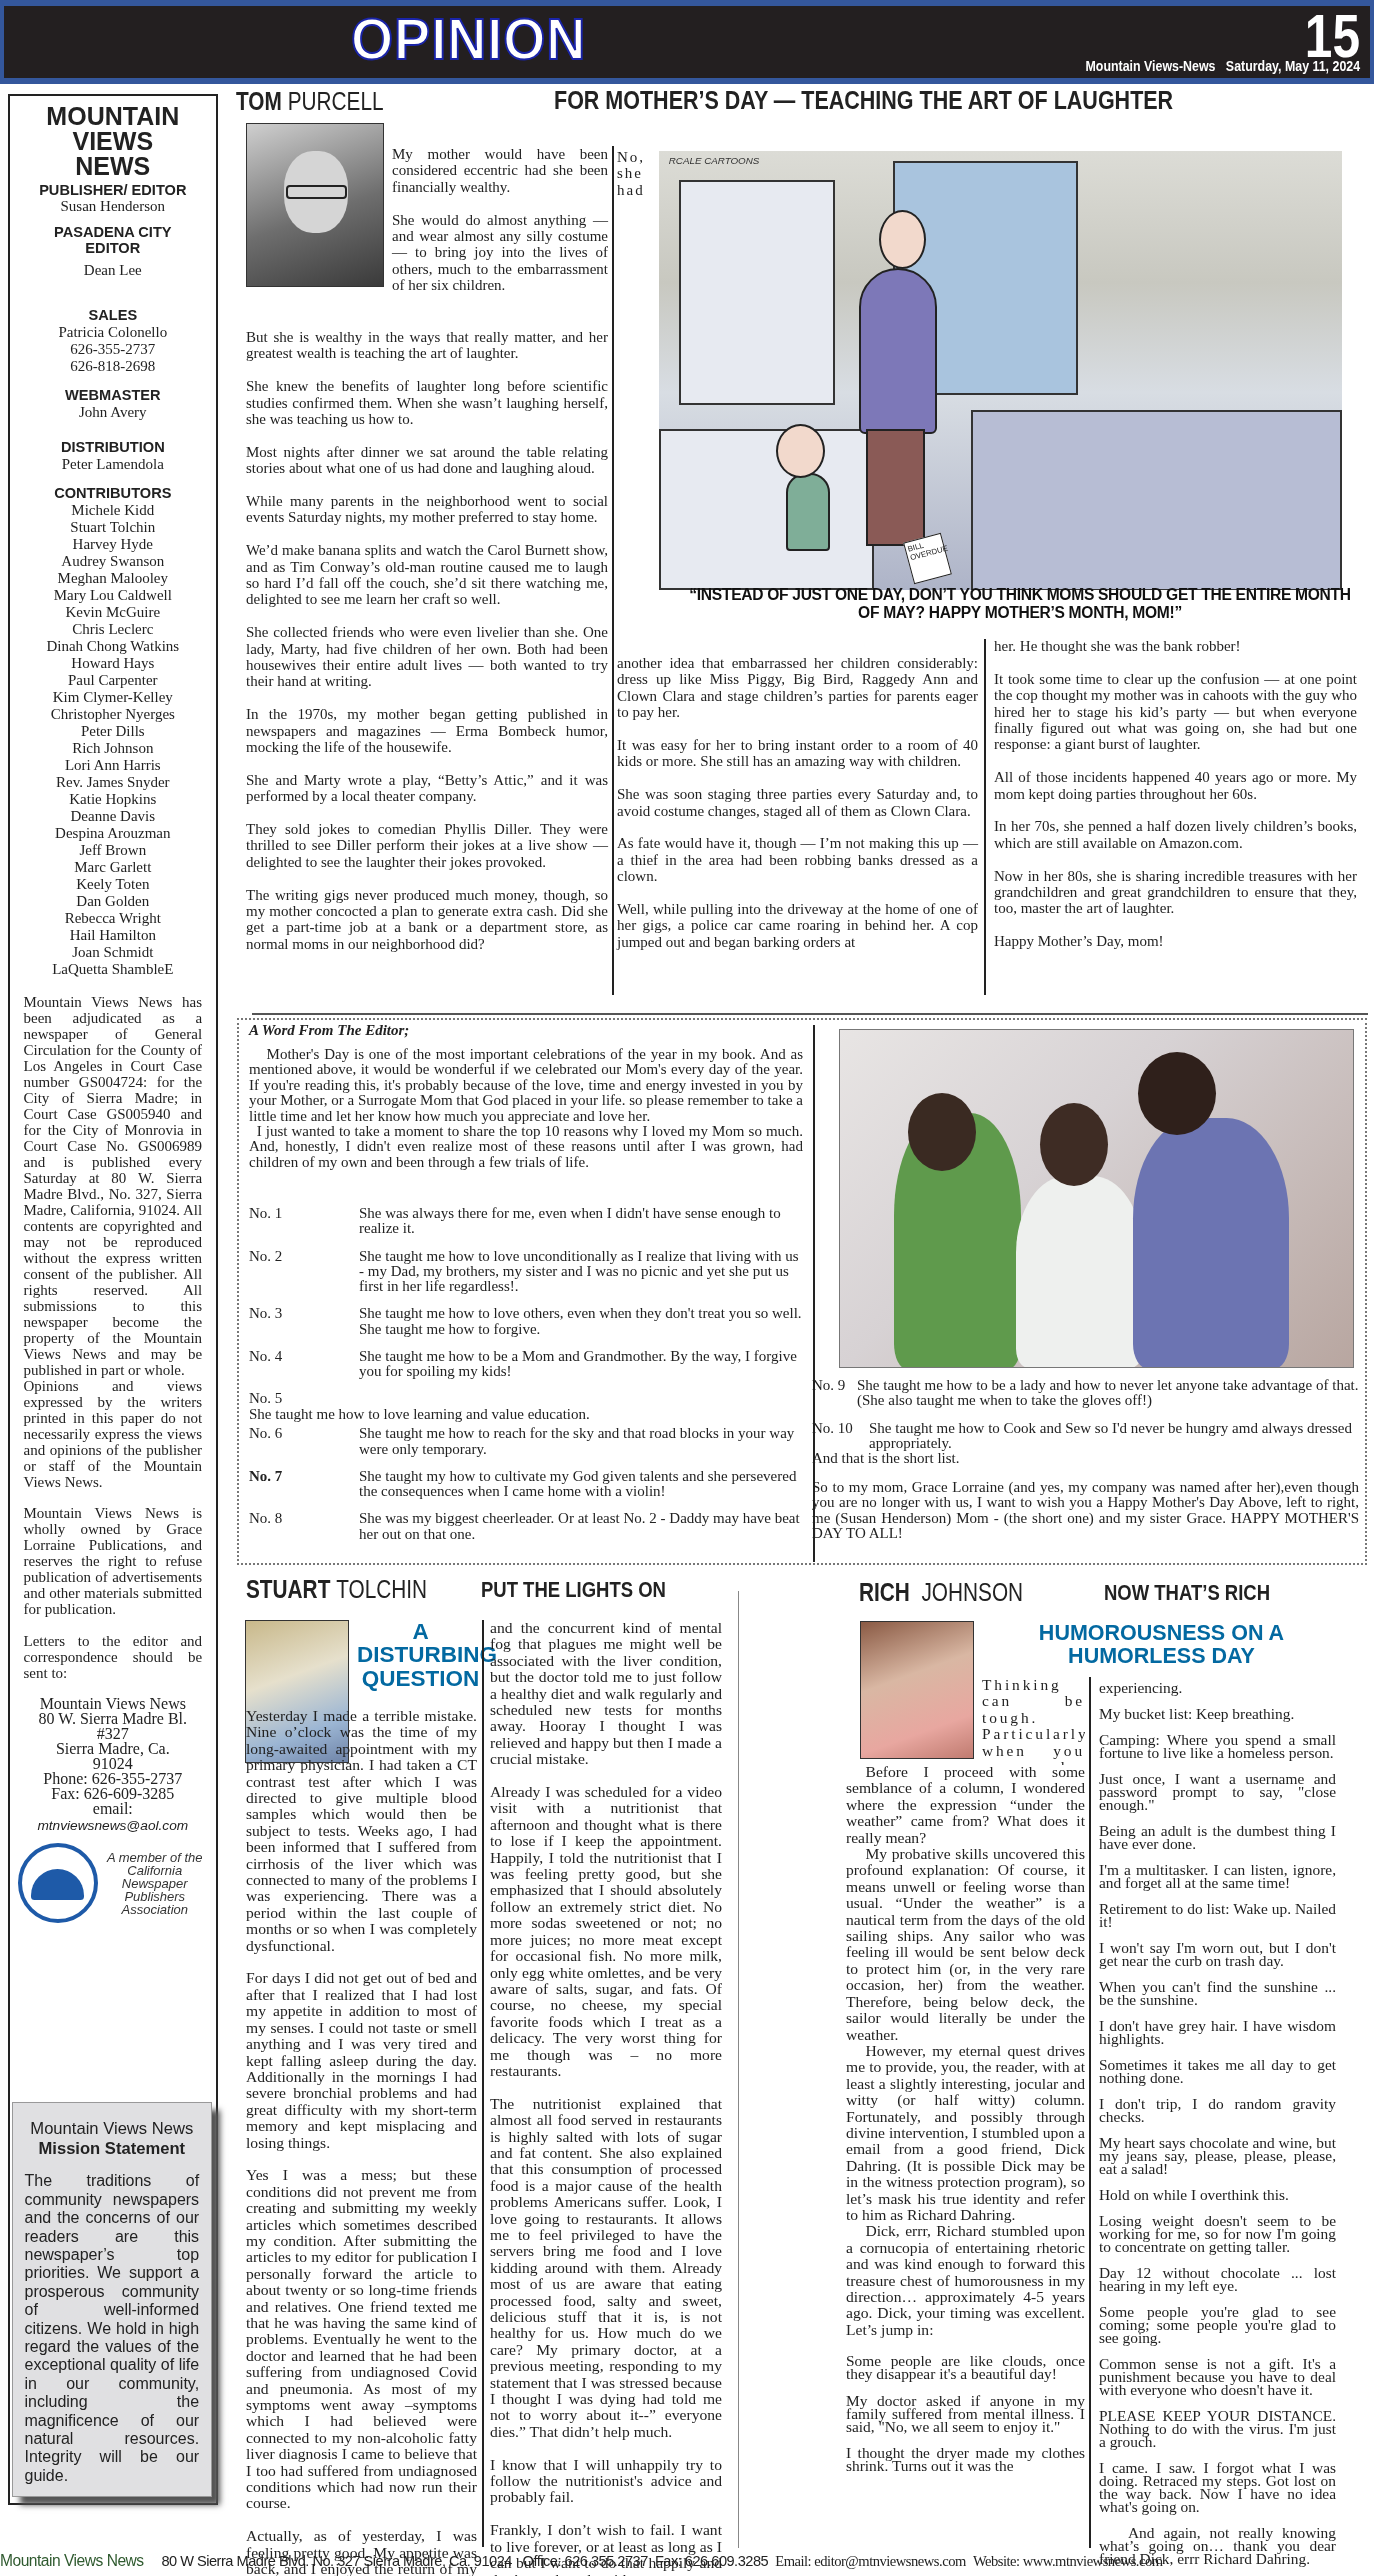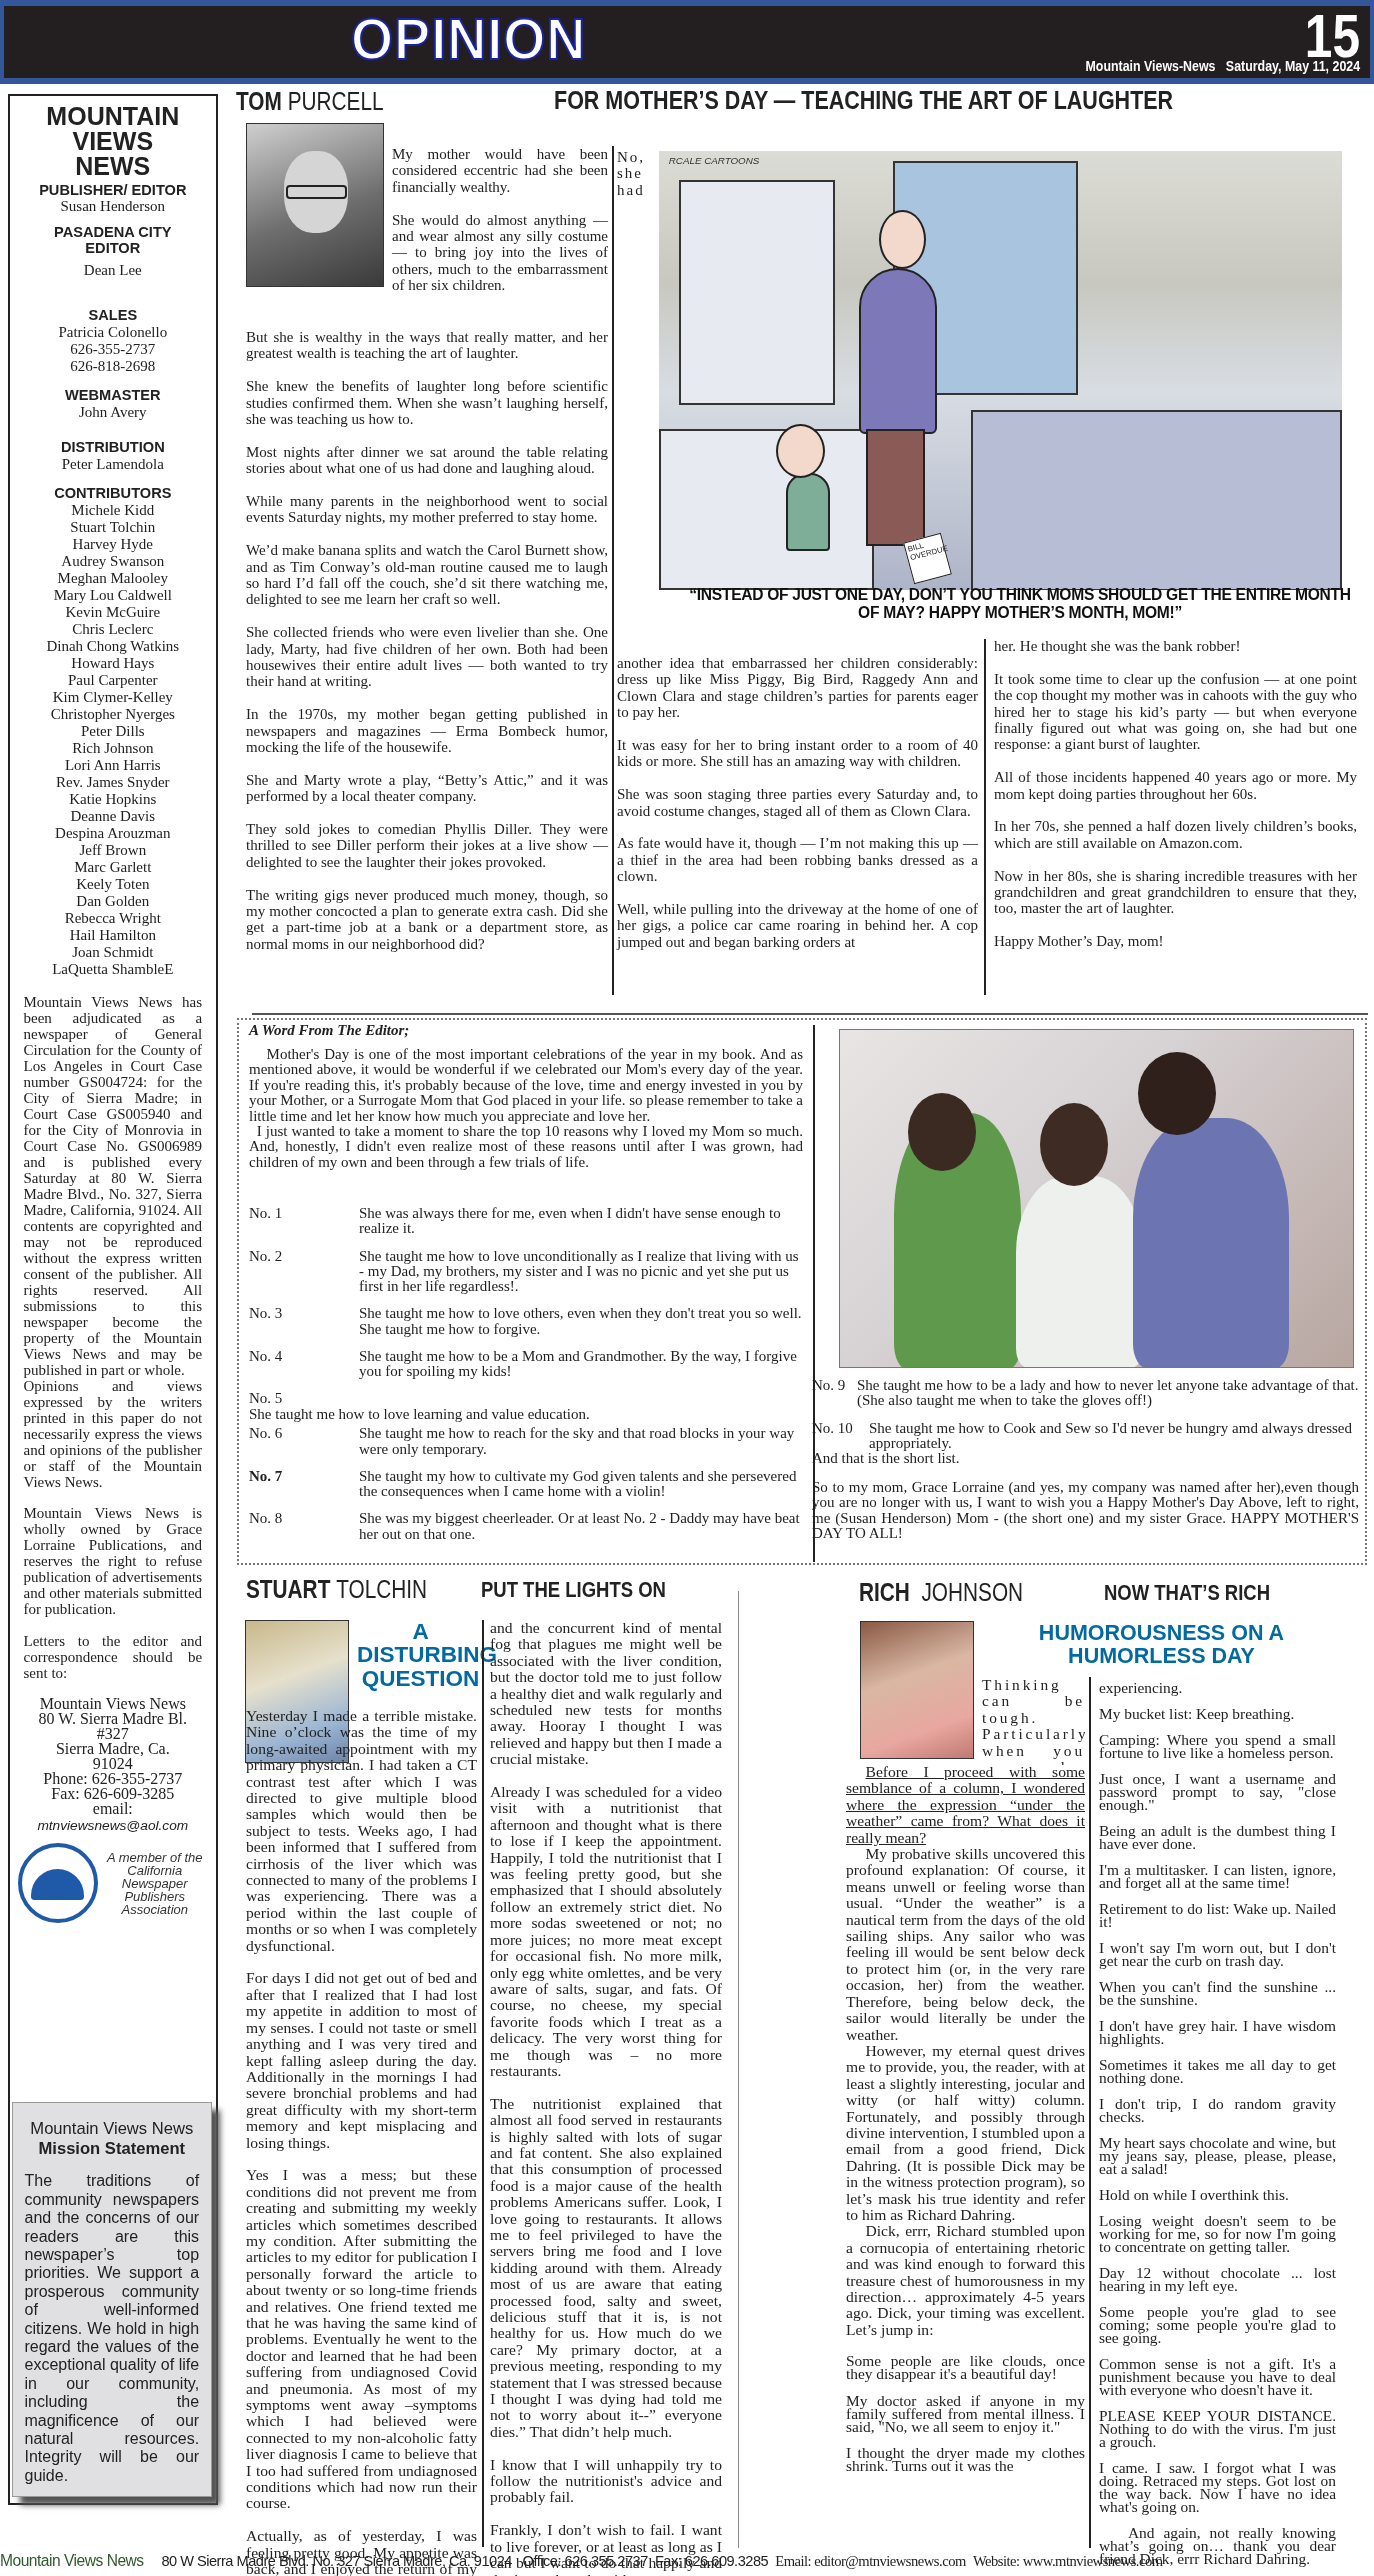--- a/index.html
+++ b/index.html
@@ -298,21 +298,21 @@
 <div class="abs vrule" style="left:738px;top:1591px;height:957px;width:1px;background:#888"></div>
 
 <div class="abs byline" style="left:859px;top:1577px"><span>RICH</span>&nbsp; <span class="light">JOHNSON</span></div>
 <div class="abs headline" style="left:1104px;top:1581px;font-size:21.5px">NOW THAT’S RICH</div>
 <div class="abs photo" style="left:860px;top:1621px;width:114px;height:138px;background:linear-gradient(160deg,#8a5a44,#d9b7a3 40%,#e8a7a0 75%,#c07b70)"></div>
 <div class="abs subhead" style="left:1015px;top:1622px;width:293px;font-size:21.5px">HUMOROUSNESS ON A HUMORLESS DAY</div>
 <div class="abs qbody" id="johnson-col1" style="left: 982px; top: 1677px; width: 103px; line-height: 16.4px; letter-spacing: 2.9px; text-align: justify; height: 88px; overflow: hidden;">
     <div>Thinking can be tough. Particularly when you are under the weather. As I attempt to put a column together this morning, I must admit I’m under the weather. I must have gone to the lost and found, and found a cold.</div>
   </div>
 <div class="abs body16" id="johnson-col1b" style="left:846px;top:1764px;width:239px">
-    <div style="text-indent: 19.5px; text-decoration: underline;">Before I proceed with some semblance of a column, I wondered where the expression “under the weather” came from? What does it really mean?</div>
+    <div style="text-indent: 19.5px;">Before I proceed with some semblance of a column, I wondered where the expression “under the weather” came from? What does it really mean?</div>
     <div style="text-indent: 19.5px;">My probative skills uncovered this profound explanation: Of course, it means unwell or feeling worse than usual. “Under the weather” is a nautical term from the days of the old sailing ships. Any sailor who was feeling ill would be sent below deck to protect him (or, in the very rare occasion, her) from the weather. Therefore, being below deck, the sailor would literally be under the weather.</div>
     <div style="text-indent: 19.5px;">However, my eternal quest drives me to provide, you, the reader, with at least a slightly interesting, jocular and witty (or half witty) column. Fortunately, and possibly through divine intervention, I stumbled upon a email from a good friend, Dick Dahring. (It is possible Dick may be in the witness protection program), so let’s mask his true identity and refer to him as Richard Dahring.</div>
     <div style="text-indent: 19.5px;">Dick, errr, Richard stumbled upon a cornucopia of entertaining rhetoric and was kind enough to forward this treasure chest of humorousness in my direction… approximately 4-5 years ago.  Dick, your timing was excellent. Let’s jump in:</div>
     <div style="height: 15.6px;"></div>
     <p class="qbody" style="margin-bottom: 13.7px;">Some people are like clouds, once they disappear it's a beautiful day!</p>
     <p class="qbody" style="margin-bottom: 13.7px;">My doctor asked if anyone in my family suffered from mental illness.  I said, "No, we all seem to enjoy it."</p>
     <p class="qbody" style="margin-bottom: 13.7px;">I thought the dryer made my clothes shrink.  Turns out it was the</p>
   </div>
 <div class="abs vrule" style="left:1089px;top:1677px;height:871px"></div>
 <div class="abs qbody" id="johnson-col2" style="left:1099px;top:1681px;width:237px">

